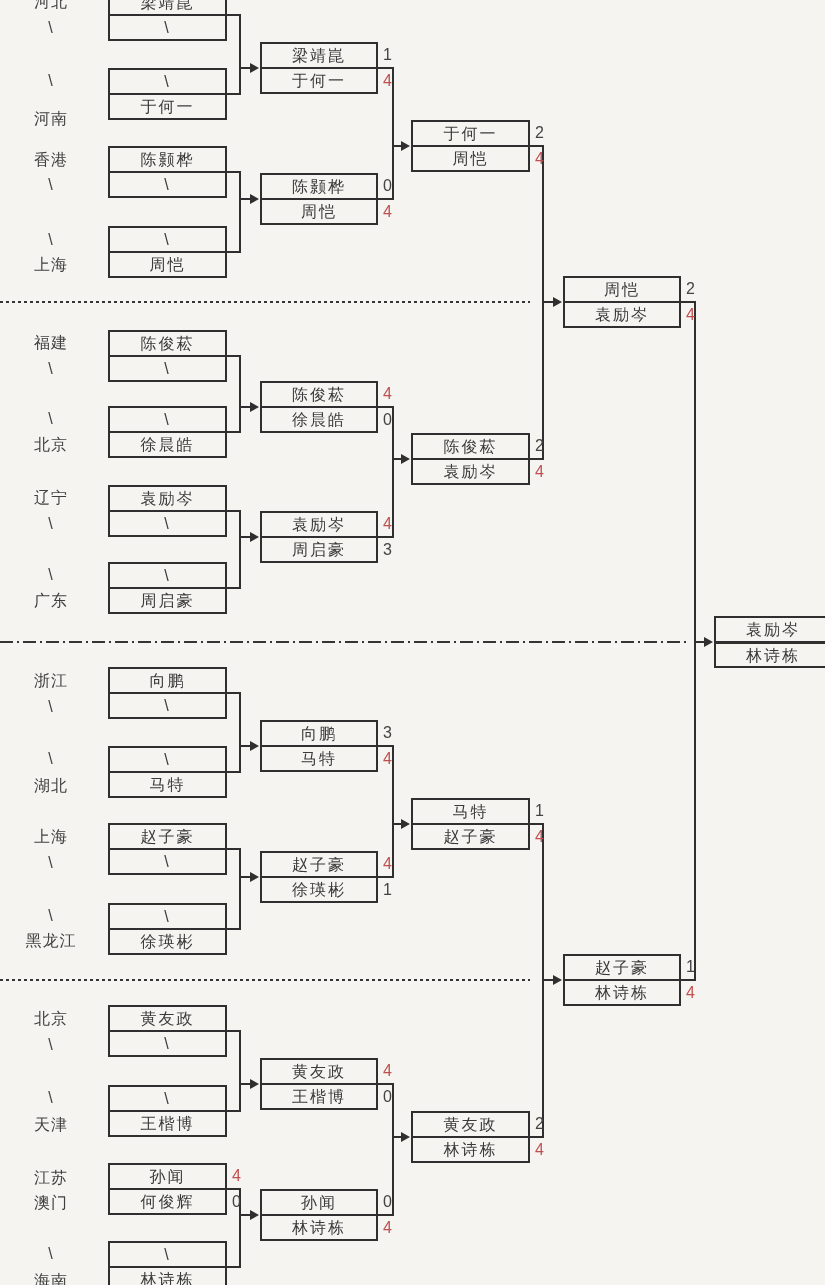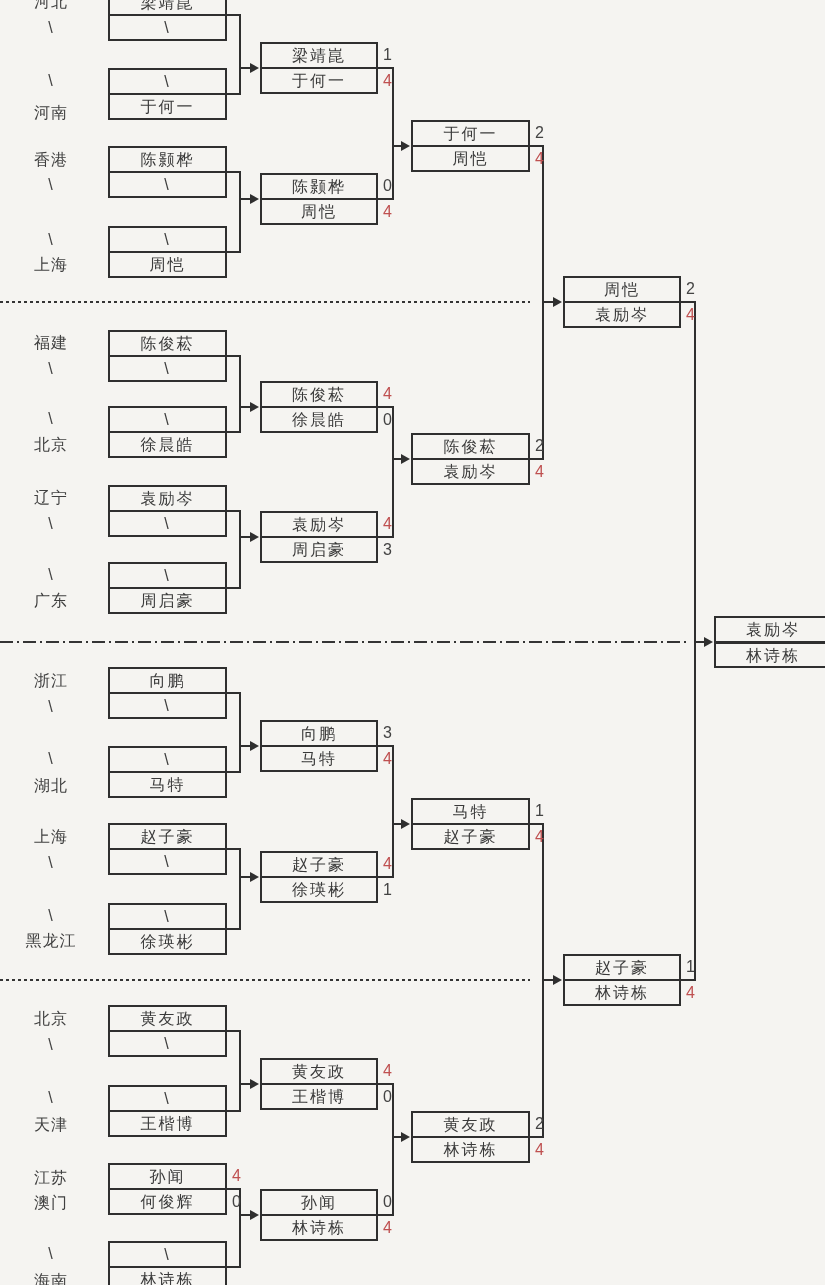--- a/index.html
+++ b/index.html
@@ -260,21 +260,21 @@
     </div>
     <div class="score" style="left: 686px; top: 956px;">1</div>
     <div class="score win" style="left: 686px; top: 982px;">4</div>
     <div class="box final" style="left: 714px; top: 616px; width: 118px; height: 52px;">
       <div class="row">袁励岑</div>
       <div class="row last">林诗栋</div>
     </div>
     <div class="lbl" style="top: -9px;">河北</div>
     <div class="lbl" style="top: 17px;">\</div>
     <div class="lbl" style="top: 70px;">\</div>
-    <div class="lbl" style="top: 102px;">河南</div>
+    <div class="lbl" style="top: 108px;">河南</div>
     <div class="lbl" style="top: 149px;">香港</div>
     <div class="lbl" style="top: 174px;">\</div>
     <div class="lbl" style="top: 229px;">\</div>
     <div class="lbl" style="top: 254px;">上海</div>
     <div class="lbl" style="top: 332px;">福建</div>
     <div class="lbl" style="top: 358px;">\</div>
     <div class="lbl" style="top: 408px;">\</div>
     <div class="lbl" style="top: 434px;">北京</div>
     <div class="lbl" style="top: 487px;">辽宁</div>
     <div class="lbl" style="top: 513px;">\</div>

